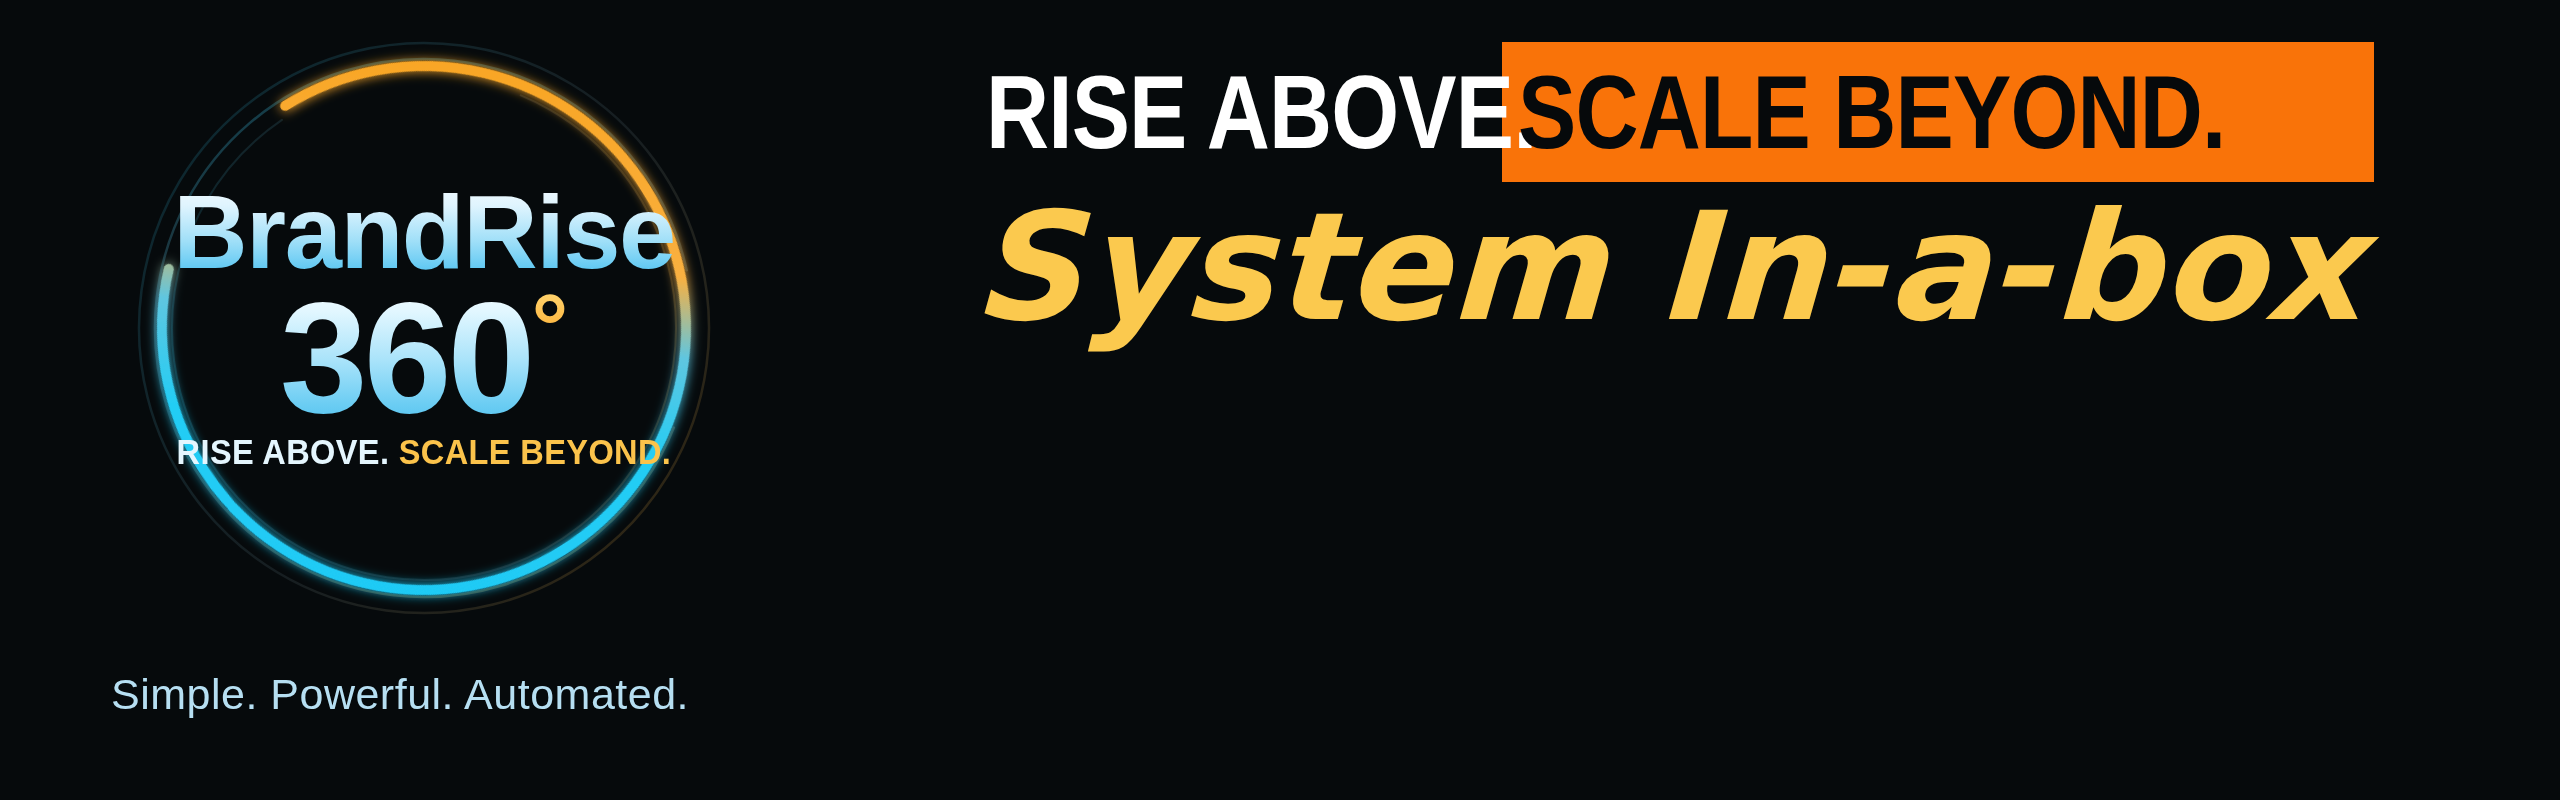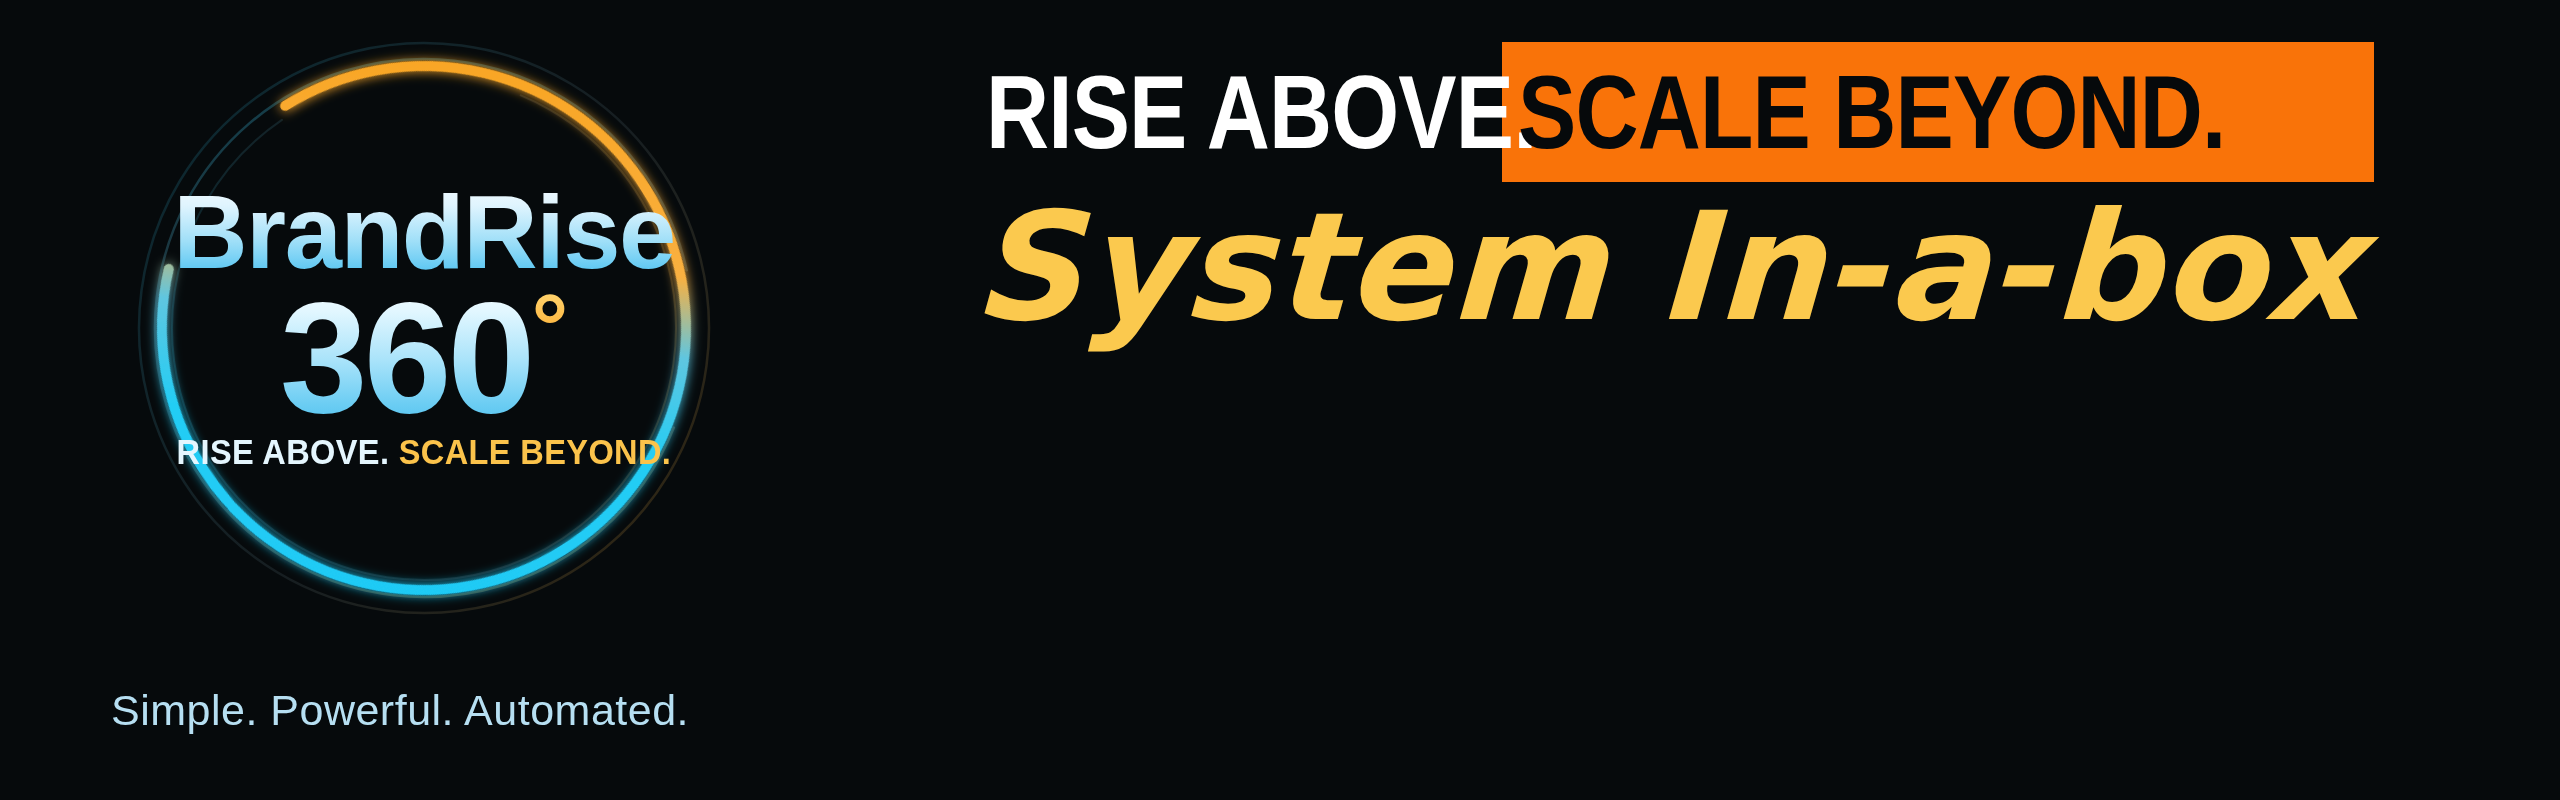--- a/index.html
+++ b/index.html
@@ -122,21 +122,21 @@
     white-space: nowrap;
     margin-top: 2px;
     transform: scaleX(0.93);
   }
   .logo-microtag .mt-white { color: #e4f6fe; }
   .logo-microtag .mt-gold  { color: #fbc34b; }
 
   #logo-subtag {
     position: absolute;
     left: 0;
-    top: 686px;
+    top: 670px;
     width: 800px;
     text-align: center;
     font-family: "Liberation Sans", sans-serif;
     font-weight: 400;
     font-size: 43px;
     letter-spacing: 0.5px;
     color: #b6dff2;
     white-space: nowrap;
   }
 

